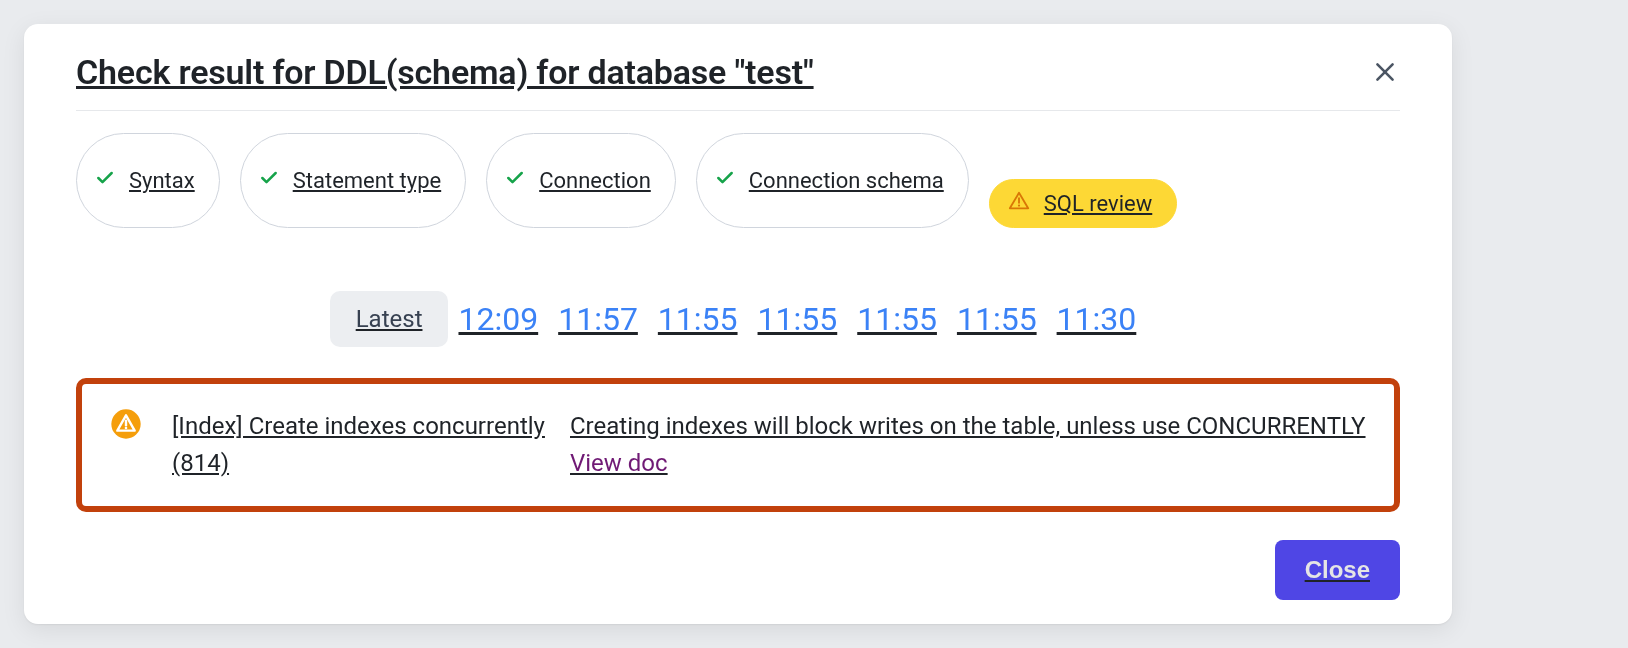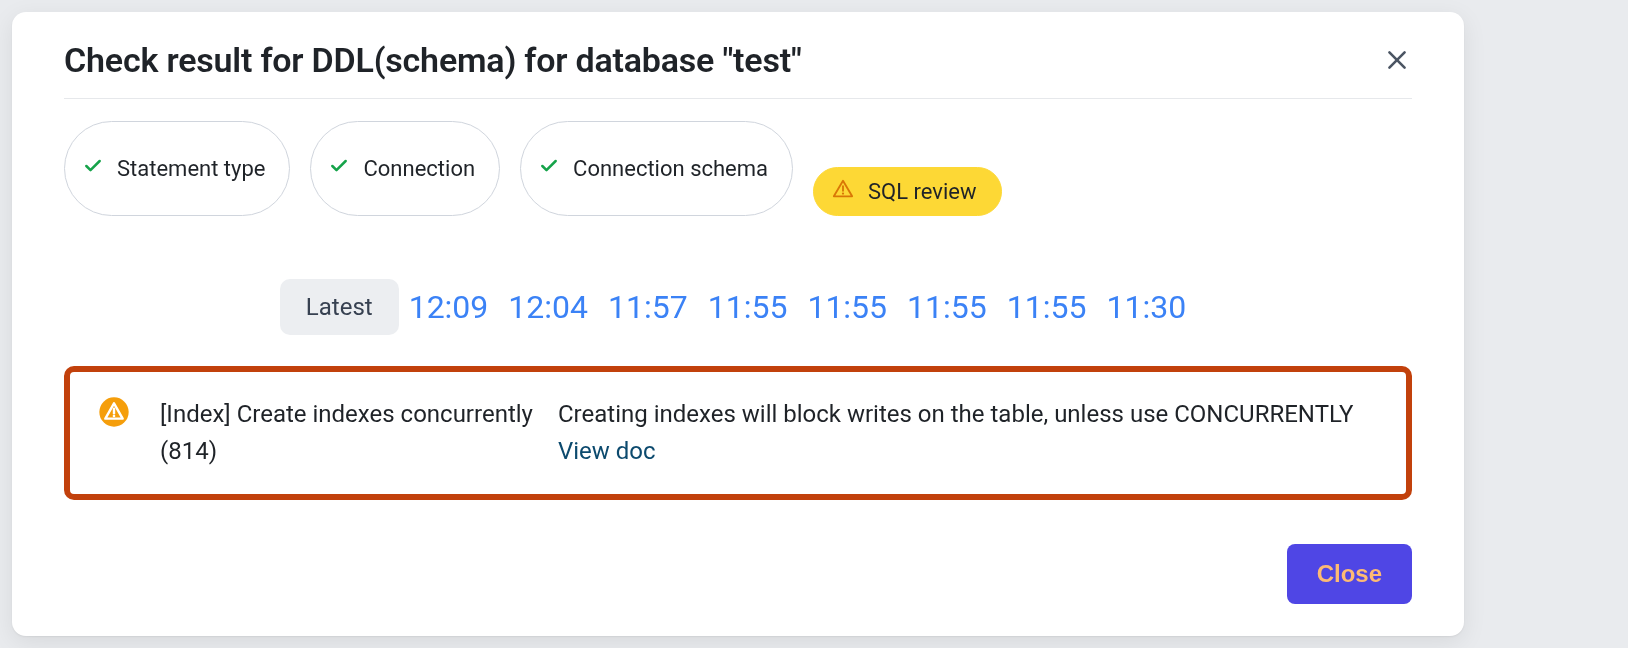--- a/index.html
+++ b/index.html
@@ -6,21 +6,22 @@
   html, body {
     margin: 0; padding: 0;
     font-family: -apple-system, BlinkMacSystemFont, "Segoe UI", Roboto, "Helvetica Neue", Arial, sans-serif;
     background: #e9ebee;
     color: #1f2328;
   }
   .backdrop {
     width: 1476px;
     height: 648px;
     background: #e9ebee;
-    padding: 12px;
+    padding: 24px;
+    text-decoration: underline;
   }
   .modal {
     background: #fff;
     border-radius: 14px;
     box-shadow: 0 6px 24px rgba(0,0,0,0.08), 0 1px 2px rgba(0,0,0,0.06);
     width: 100%;
     height: 100%;
     display: flex;
     flex-direction: column;
     padding: 28px 52px 32px 52px;
@@ -108,34 +109,34 @@
     font-size: 24px;
     line-height: 1.55;
     color: #1f2328;
   }
   .result-desc {
     font-size: 24px;
     line-height: 1.55;
     color: #1f2328;
   }
   .result-desc a.doc-link {
-    color: #0c4a6e;
+    color: #701a75;
     text-decoration: none;
     cursor: pointer;
   }
 
   .footer {
     margin-top: auto;
     display: flex;
     justify-content: flex-end;
     padding-top: 28px;
   }
   .close-btn {
     background: #4f46e5;
-    color: #fdba74;
+    color: #e5e5e5;
     border: none;
     border-radius: 8px;
     font-size: 24px;
     font-weight: 600;
     padding: 16px 30px;
     cursor: pointer;
   }
 </style>
 </head>
 <body>
@@ -153,20 +154,28 @@
       </div>
     </div>
 
     <div class="chips">
       <div class="chip">
         <span class="check-icon">
           <svg viewBox="0 0 24 24" fill="none" stroke="#16a34a" stroke-width="3" stroke-linecap="round" stroke-linejoin="round">
               <polyline points="4 12 9 17 20 6"></polyline>
             </svg>
         </span>
+        <span>Syntax</span>
+      </div>
+      <div class="chip">
+        <span class="check-icon">
+          <svg viewBox="0 0 24 24" fill="none" stroke="#16a34a" stroke-width="3" stroke-linecap="round" stroke-linejoin="round">
+              <polyline points="4 12 9 17 20 6"></polyline>
+            </svg>
+        </span>
         <span>Statement type</span>
       </div>
       <div class="chip">
         <span class="check-icon">
           <svg viewBox="0 0 24 24" fill="none" stroke="#16a34a" stroke-width="3" stroke-linecap="round" stroke-linejoin="round">
               <polyline points="4 12 9 17 20 6"></polyline>
             </svg>
         </span>
         <span>Connection</span>
       </div>
@@ -186,21 +195,20 @@
               <circle cx="12" cy="17" r="1.2" fill="#d97706"></circle>
             </svg>
         </span>
         <span>SQL review</span>
       </div>
     </div>
 
     <div class="runs">
       <div class="run-pill">Latest</div>
       <div class="run-time">12:09</div>
-      <div class="run-time">12:04</div>
       <div class="run-time">11:57</div>
       <div class="run-time">11:55</div>
       <div class="run-time">11:55</div>
       <div class="run-time">11:55</div>
       <div class="run-time">11:55</div>
       <div class="run-time">11:30</div>
     </div>
 
     <div class="result-card">
       <span class="warn-badge">

